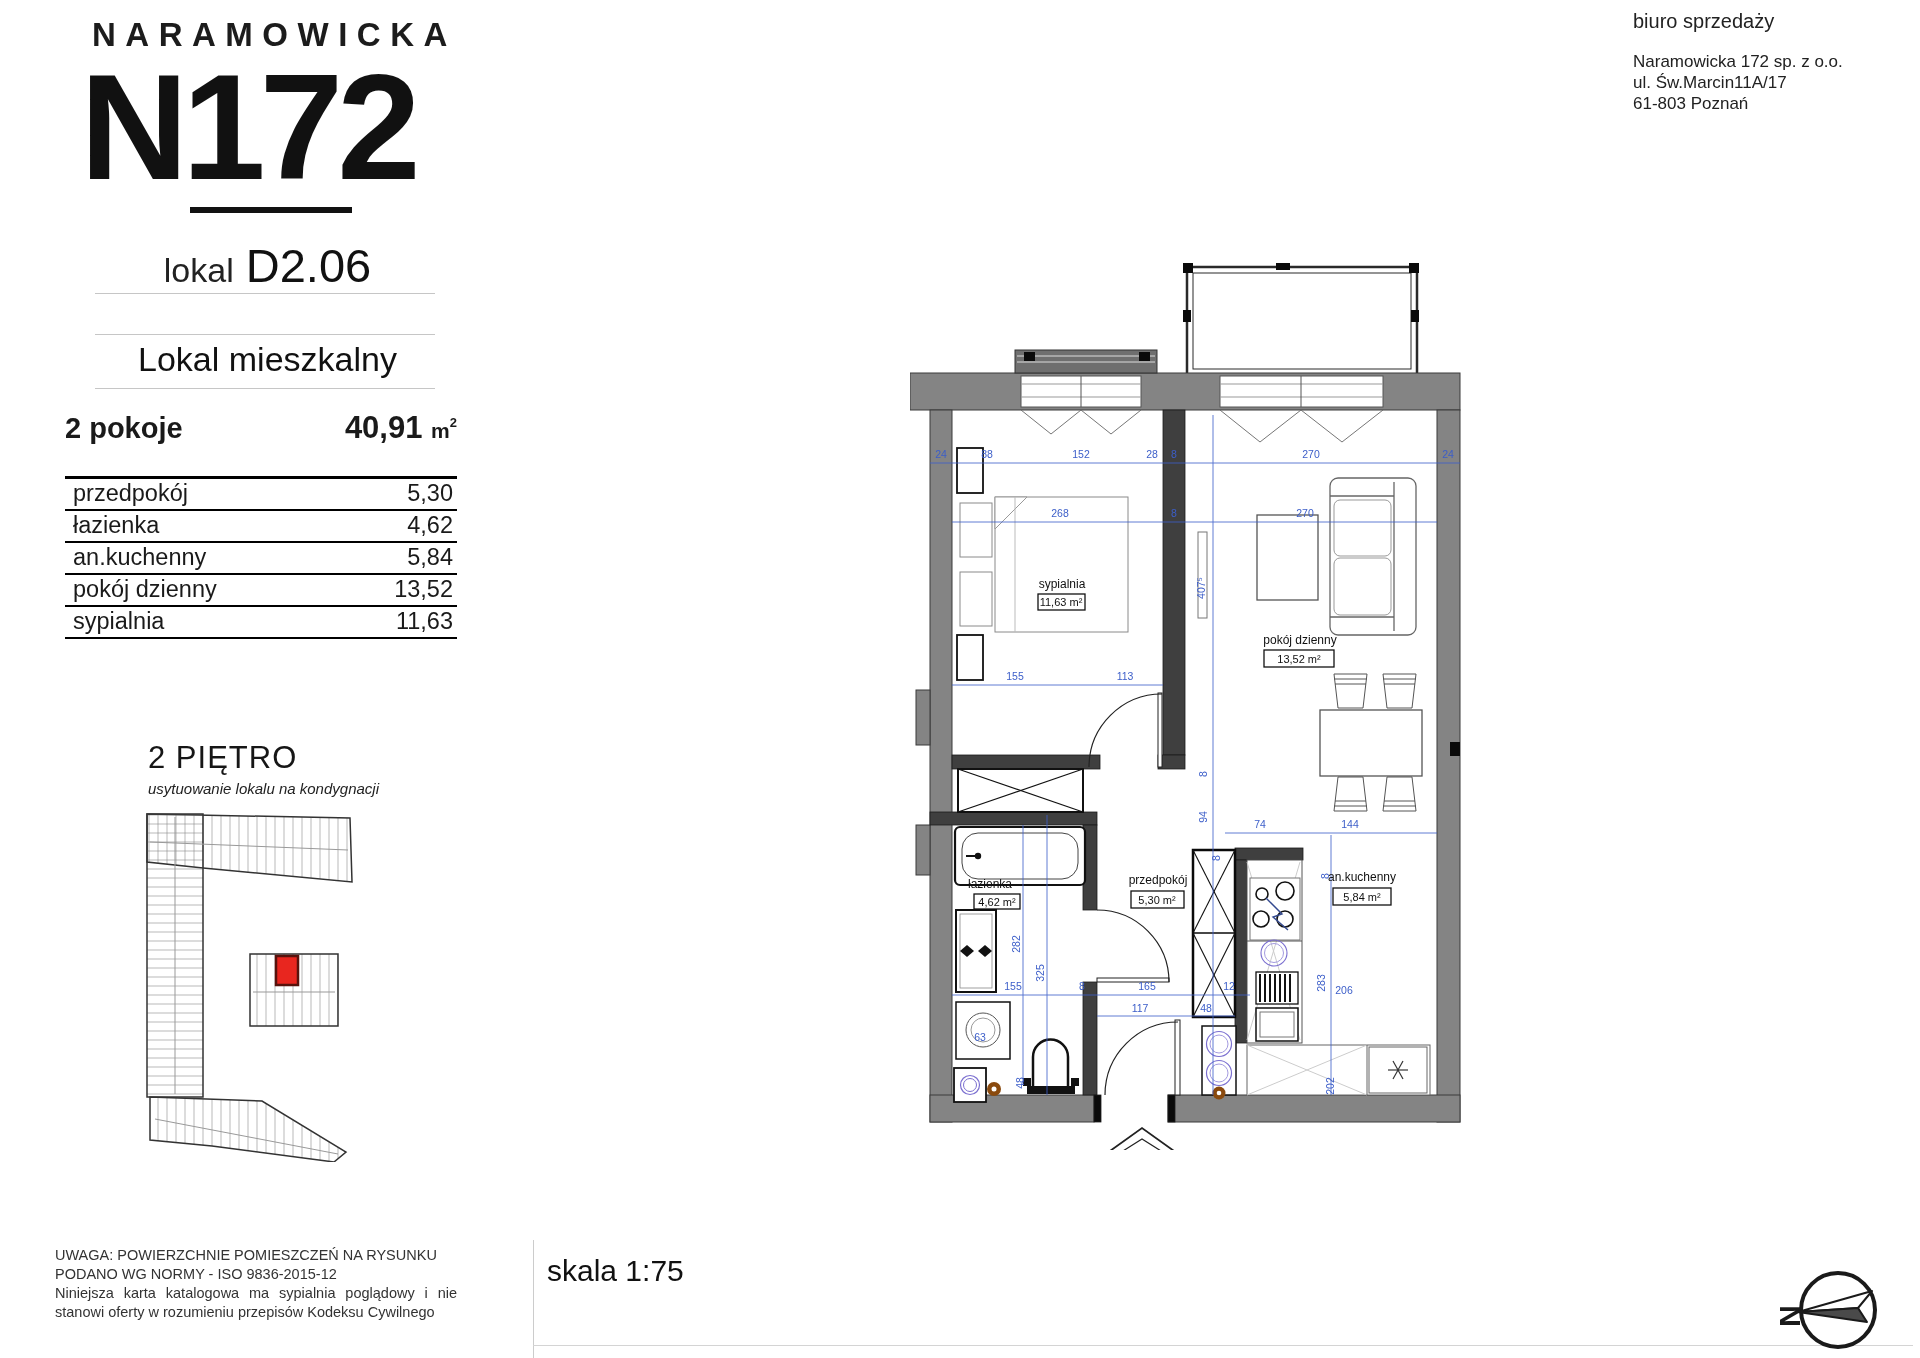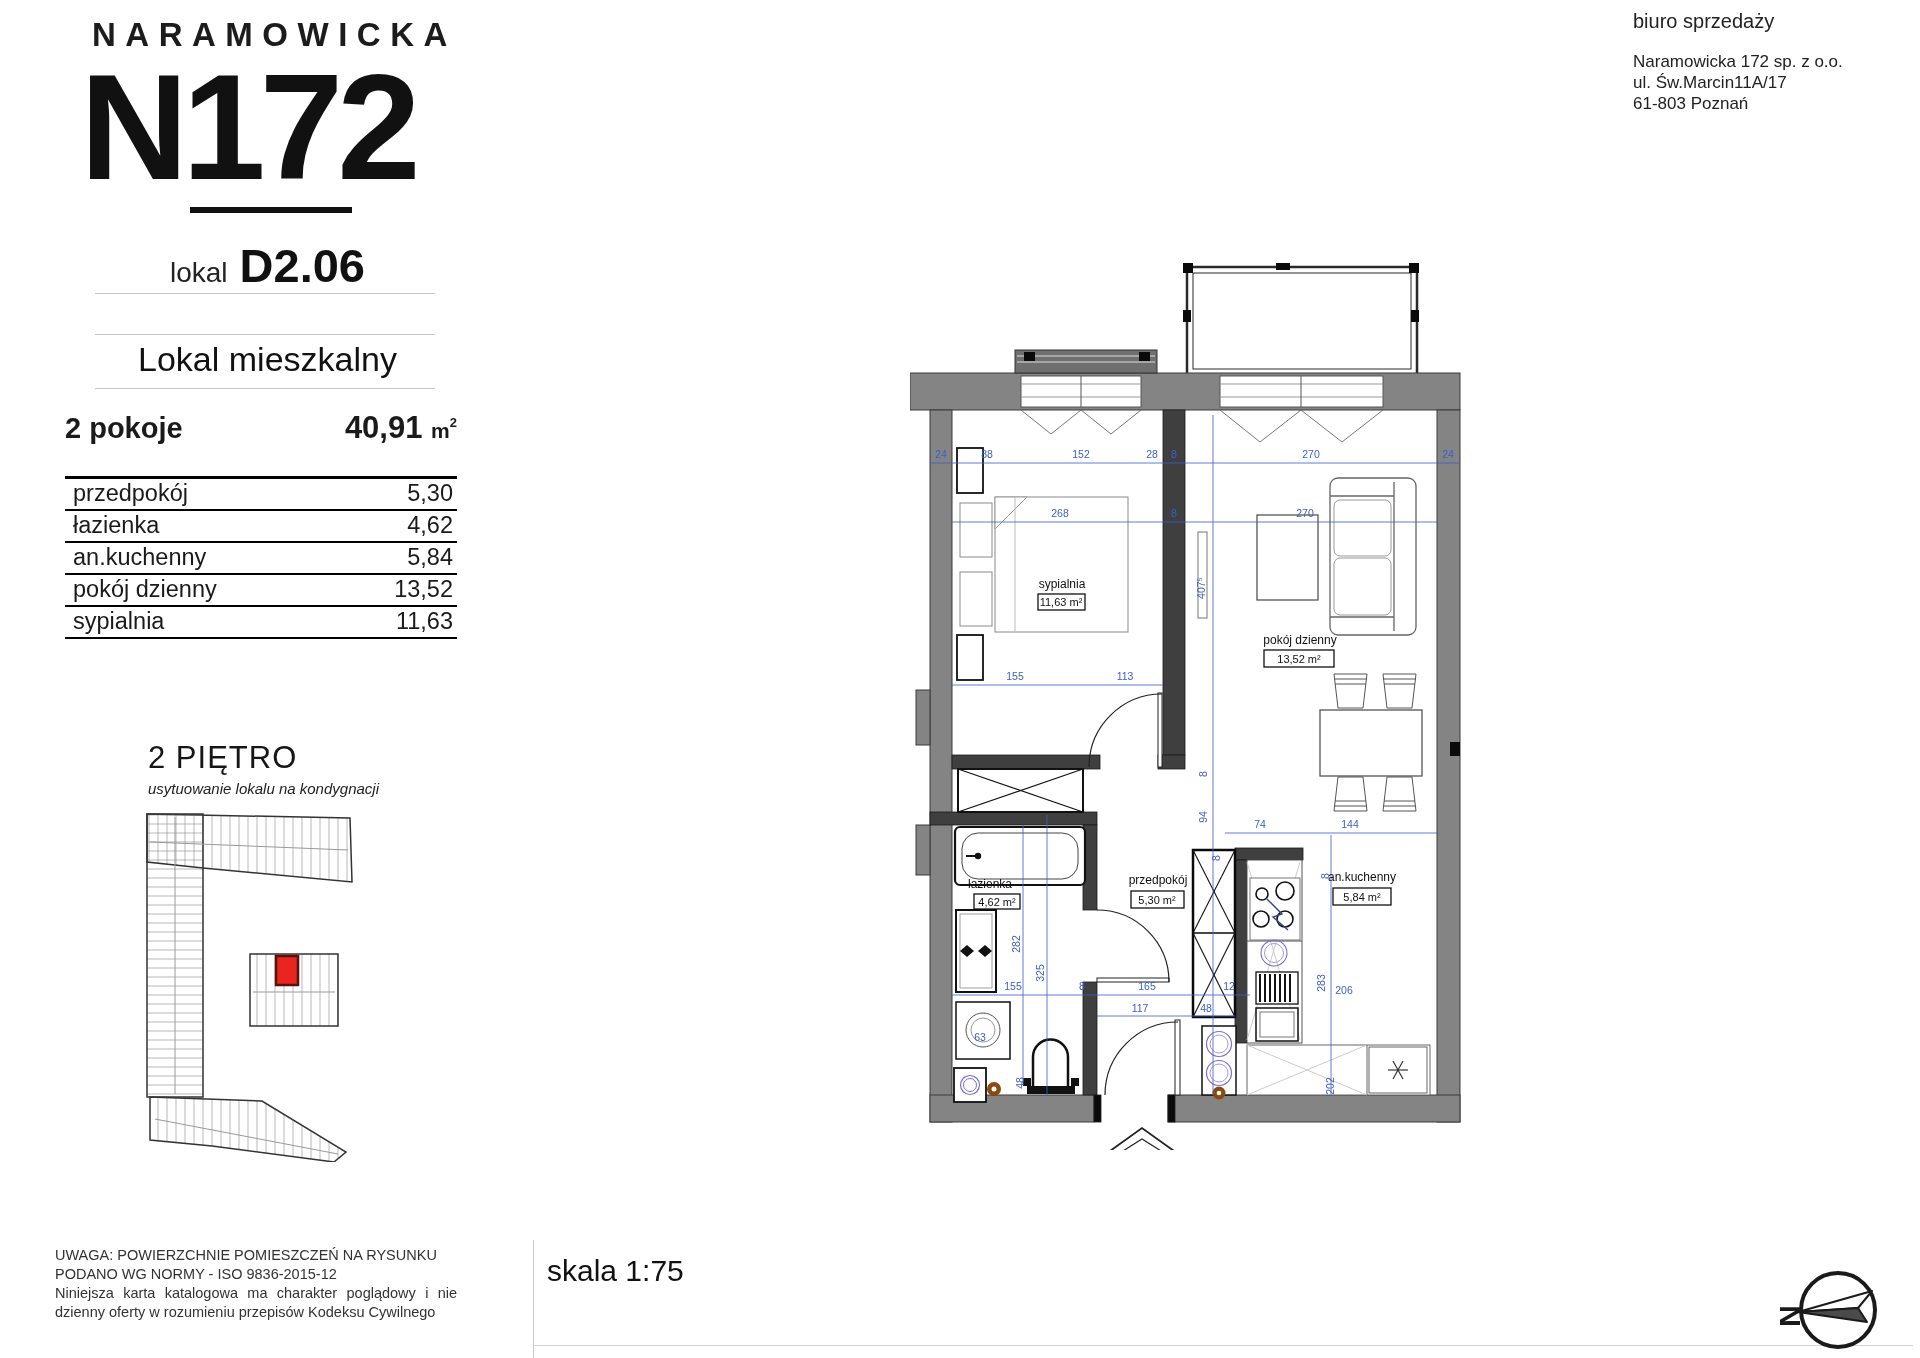--- a/index.html
+++ b/index.html
@@ -4,22 +4,22 @@
 <style>
   html,body{margin:0;padding:0;background:#fff;}
   #sheet{position:relative;width:1920px;height:1358px;background:#fff;overflow:hidden;
          font-family:"Liberation Sans",sans-serif;color:#1a1a1a;}
   .abs{position:absolute;}
   
   .brand{left:92px;top:16px;font-size:33px;font-weight:600;letter-spacing:9.5px;color:#1c1c1c;}
   .logo-number{left:80px;top:52px;font-size:150px;font-weight:700;letter-spacing:-6px;line-height:1;color:#111;}
   .logo-underline{left:190px;top:207px;width:162px;height:6px;background:#111;}
   .lokal-row{left:80px;top:238px;width:375px;display:flex;justify-content:center;align-items:baseline;gap:12px;}
-  .lokal-label{font-size:28px;color:#222;}
-  .lokal-number{font-size:47px;font-weight:700;color:#111;}
+  .lokal-label{font-size:34px;color:#222;}
+  .lokal-number{font-size:47px;font-weight:400;color:#111;}
   .rule{height:1px;background:#c6c6c6;}
   .proj-row{left:80px;top:297px;width:375px;display:flex;justify-content:center;align-items:baseline;gap:10px;}
   .proj-label{font-size:20.5px;color:#222;}
   .proj-number{font-size:29px;font-weight:500;color:#111;}
   .unit-type{left:80px;top:340px;width:375px;text-align:center;font-size:34px;color:#111;}
   .summary-row{left:65px;top:410px;width:392px;display:flex;justify-content:space-between;align-items:baseline;}
   .rooms-count{font-size:29px;font-weight:700;}
   .total-area{font-size:31px;font-weight:700;}
   .total-area .unit{font-size:21px;font-weight:700;}
   .total-area sup{font-size:13px;}
@@ -406,21 +406,21 @@
     <g>
       <polyline points="193,906 232,878 271,906" fill="none" stroke="#222" stroke-width="1.8"></polyline>
       <polyline points="205,906 232,889 259,906" fill="none" stroke="#222" stroke-width="1.2"></polyline>
       <text class="entr" x="232" y="928">B-2.06</text>
     </g>
   </svg>
 
   <div class="abs disclaimer">
     <div>UWAGA: POWIERZCHNIE POMIESZCZEŃ NA RYSUNKU</div>
     <div>PODANO WG NORMY - ISO 9836-2015-12</div>
-    <div class="just">Niniejsza karta katalogowa ma charakter poglądowy i nie dzienny oferty w rozumieniu przepisów Kodeksu Cywilnego</div>
+    <div class="just">Niniejsza karta katalogowa ma sypialnia poglądowy i nie stanowi oferty w rozumieniu przepisów Kodeksu Cywilnego</div>
   </div>
   <div class="abs scale-label">skala 1:75</div>
   <div class="abs vline-faint"></div>
   <div class="abs hline-faint"></div>
 
   <svg class="abs" style="left:1770px;top:1258px;" width="130" height="100" viewBox="0 0 130 100">
     <circle cx="68" cy="52" r="37" fill="none" stroke="#1a1a1a" stroke-width="4"></circle>
     <polygon points="28,54 102,33 88,50" fill="#fff" stroke="#1a1a1a" stroke-width="2" stroke-linejoin="round"></polygon>
     <polygon points="28,54 88,50 97,64" fill="#4a4a4a" stroke="#1a1a1a" stroke-width="2" stroke-linejoin="round"></polygon>
     <text class="nletter" x="20" y="58" transform="rotate(90 20 58)" dominant-baseline="central">N</text>

